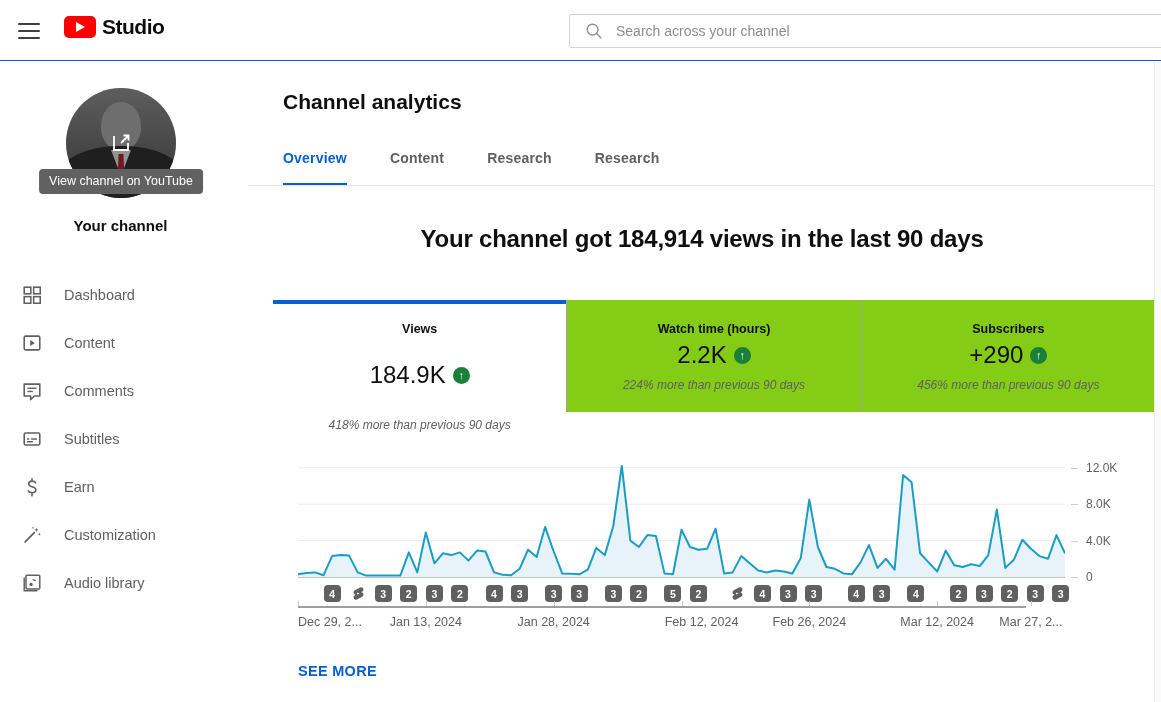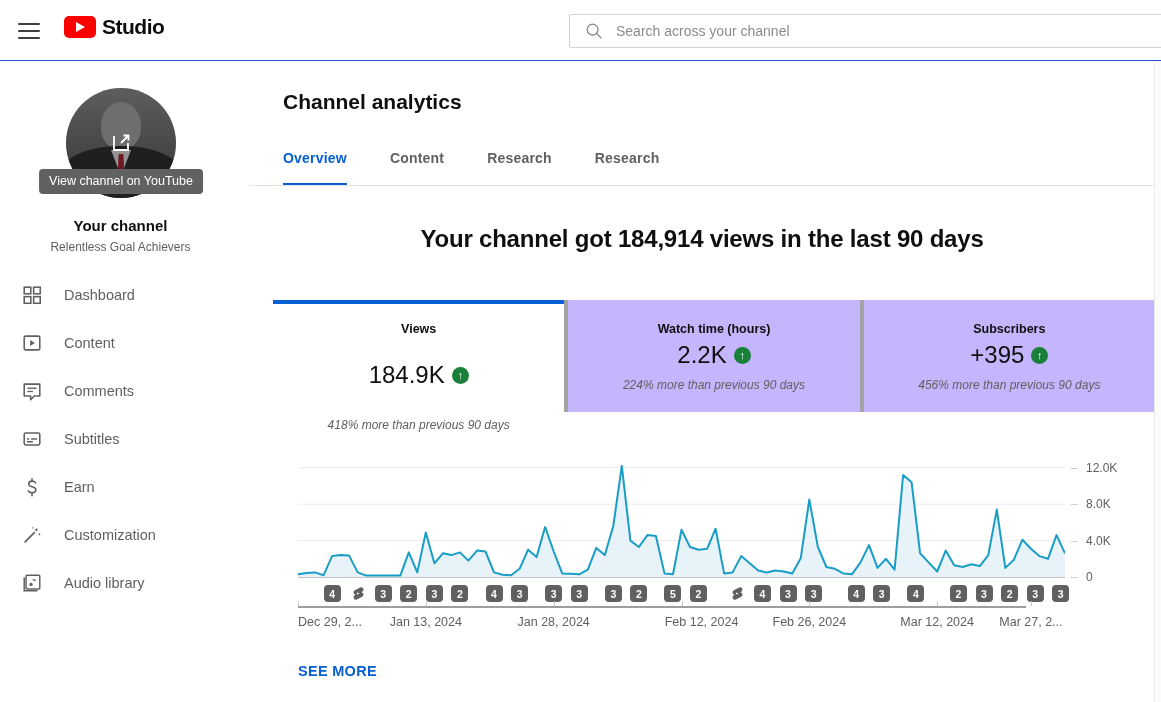--- a/index.html
+++ b/index.html
@@ -51,21 +51,21 @@
   .page-title { position:absolute; left:283px; top:90px; font-size:21px; font-weight:700; color:#0f0f0f; }
   .tabs { position:absolute; left:283px; top:150px; display:flex; }
   .tab { font-size:14px; font-weight:700; letter-spacing:0.2px; color:#606060; margin-right:43px;
          padding-bottom:17px; cursor:pointer; }
   .tab.active { color:#065fd4; border-bottom:3px solid #065fd4; }
   .tabs-divider { position:absolute; left:249px; top:185px; width:912px; height:1px; background:#e5e5e5; }
   .headline { position:absolute; left:249px; top:225px; width:906px; text-align:center;
               font-size:24px; font-weight:700; letter-spacing:-0.2px; color:#0f0f0f; }
   
   .cards { position:absolute; left:273px; top:300px; width:882px; height:112px; display:flex; }
-  .card { flex:1; background:#c4b5fd; border-left:4px solid #a3a3a3; position:relative;
+  .card { flex:1; background:#84cc16; border-left:1px solid #a3a3a3; position:relative;
           display:flex; flex-direction:column; align-items:center; cursor:pointer; }
   .card:first-child { border-left:none;gap:20px; }
   .card.selected { background:#fff; }
   .card.selected:before { content:""; position:absolute; left:0; top:0; right:0; height:4px; background:#065fd4; }
   .card-label { margin-top:22px; font-size:12.5px; font-weight:700; color:#0f0f0f; }
   .card-value-row { margin-top:5px; display:flex; align-items:center; gap:7px; }
   .card-value { font-size:24px; color:#0f0f0f; }
   .up-arrow { width:17px; height:17px; border-radius:50%; background:#188038; color:#fff;
               display:flex; align-items:center; justify-content:center; font-size:11px; font-weight:700; line-height:1; }
   .card-sub { margin-top:9px; font-size:12px; font-style:italic; color:#606060; }
@@ -116,21 +116,20 @@
     <div class="av-tie"></div>
     <div class="av-overlay">
       <svg width="24" height="24" viewBox="0 0 24 24">
         <path d="M5 5 v14 h14 v-7" fill="none" stroke="#fff" stroke-width="1.8"></path>
         <path d="M12 12 L19.5 4.5 M14.5 4.5 h5 v5" fill="none" stroke="#fff" stroke-width="1.8"></path>
       </svg>
     </div>
   </div>
   <div class="tooltip">View channel on YouTube</div>
   <div class="channel-title">Your channel</div>
-  <div class="channel-sub">Relentless Goal Achievers</div>
 
   <div class="menu">
     <div class="menu-item">
       <span class="mi-icon">
         <svg width="22" height="22" viewBox="0 0 24 24">
             <g fill="none" stroke="#606060" stroke-width="1.7">
           <rect x="3.5" y="3.5" width="7.2" height="7.2"></rect>
               <rect x="13.8" y="3.5" width="7.2" height="7.2"></rect>
           <rect x="3.5" y="13.8" width="7.2" height="7.2"></rect>
               <rect x="13.8" y="13.8" width="7.2" height="7.2"></rect>
@@ -229,21 +228,21 @@
     <div class="card-label">Watch time (hours)</div>
     <div class="card-value-row">
       <span class="card-value">2.2K</span>
       <span class="up-arrow">↑</span>
     </div>
     <div class="card-sub">224% more than previous 90 days</div>
   </div>
   <div class="card">
     <div class="card-label">Subscribers</div>
     <div class="card-value-row">
-      <span class="card-value">+395</span>
+      <span class="card-value">+290</span>
       <span class="up-arrow">↑</span>
     </div>
     <div class="card-sub">456% more than previous 90 days</div>
   </div>
 </div>
 
 <div class="chart-wrap" id="chart-wrap">
     <svg width="767" height="123" class="chart-svg">
       <line x1="0" y1="12.7" x2="767" y2="12.7" stroke="#ececec" stroke-width="1"></line>
       <line x1="0" y1="49.2" x2="767" y2="49.2" stroke="#ececec" stroke-width="1"></line>

